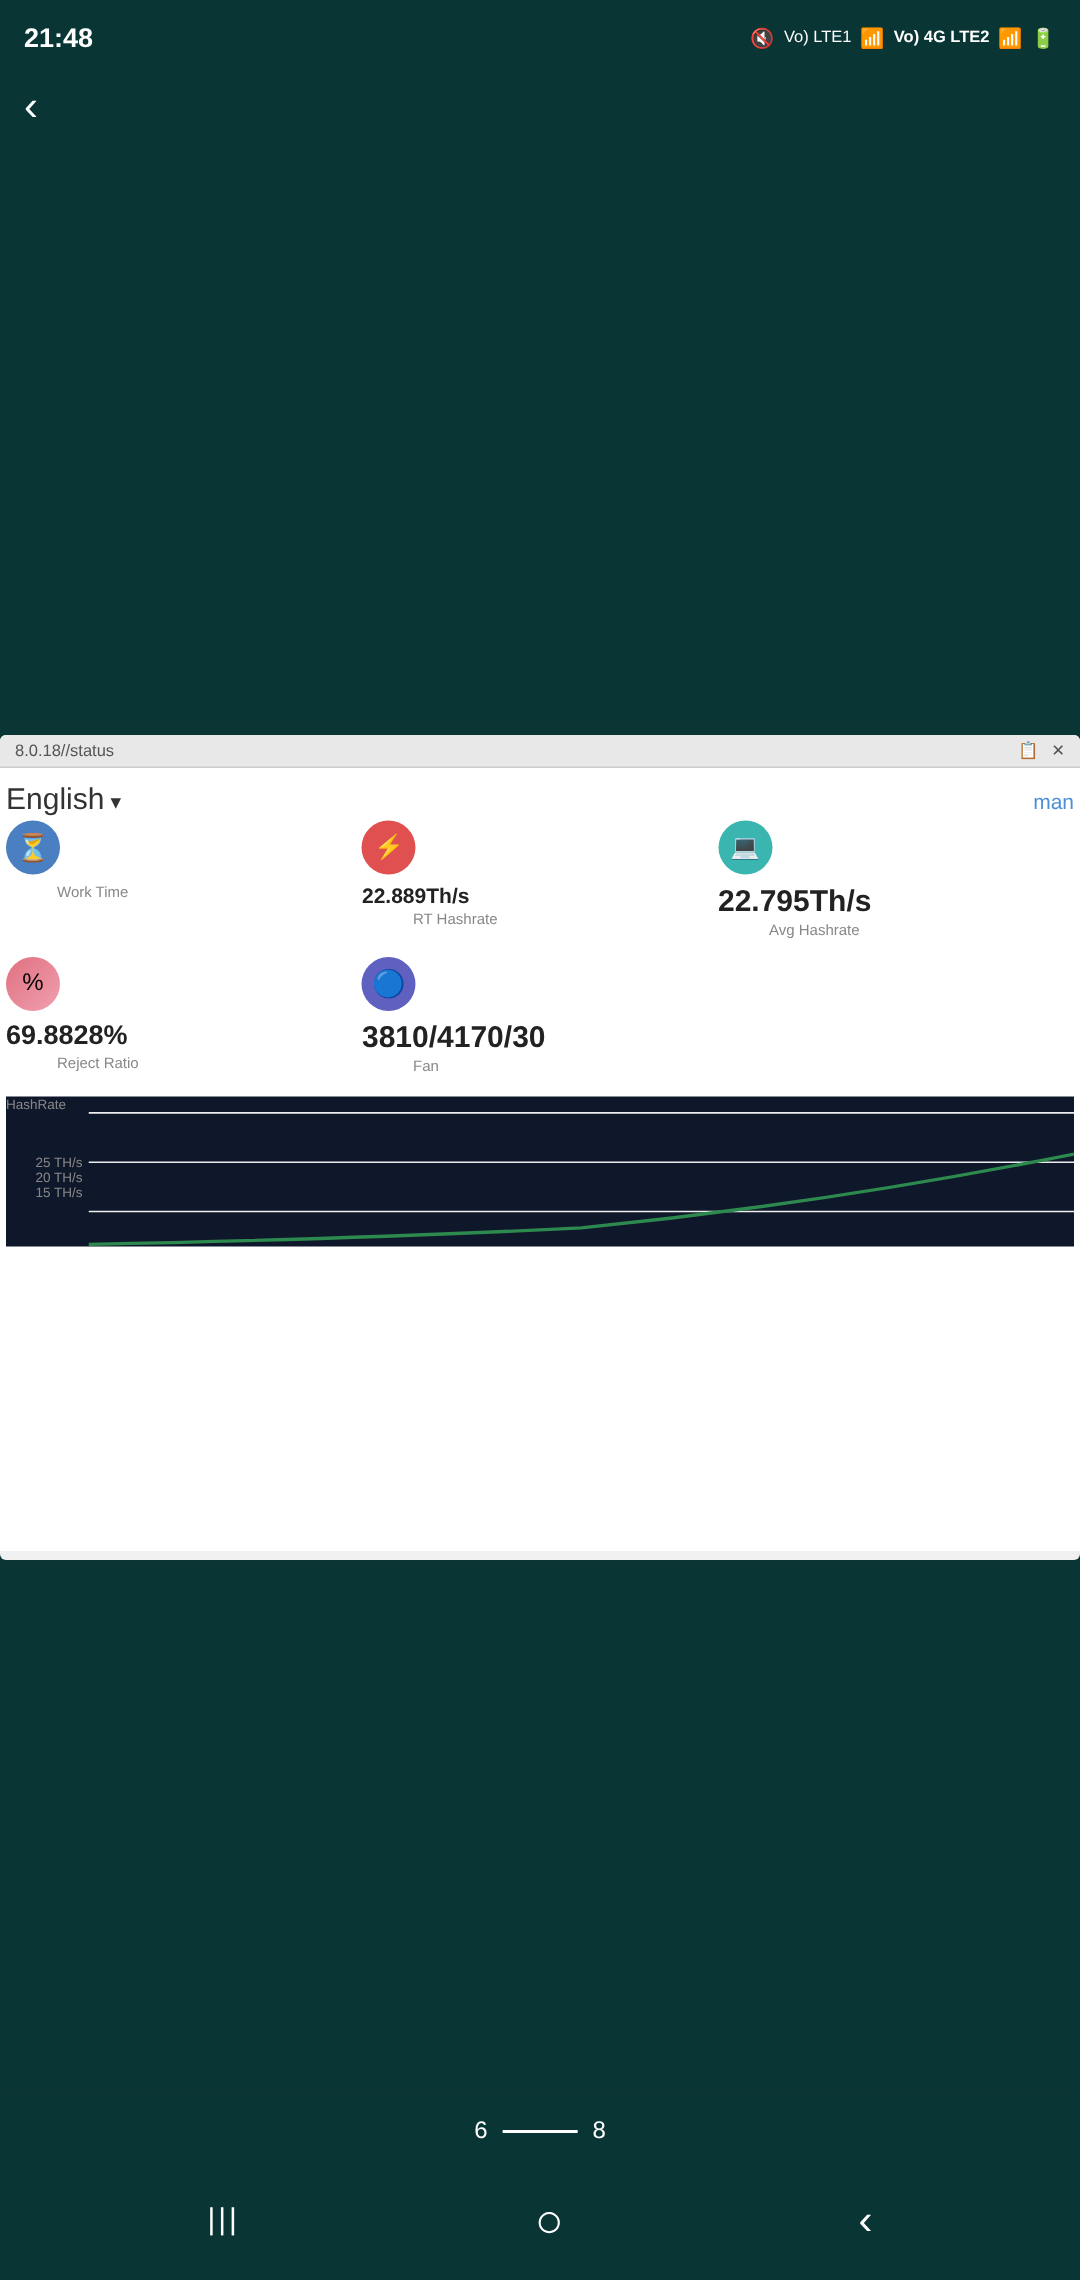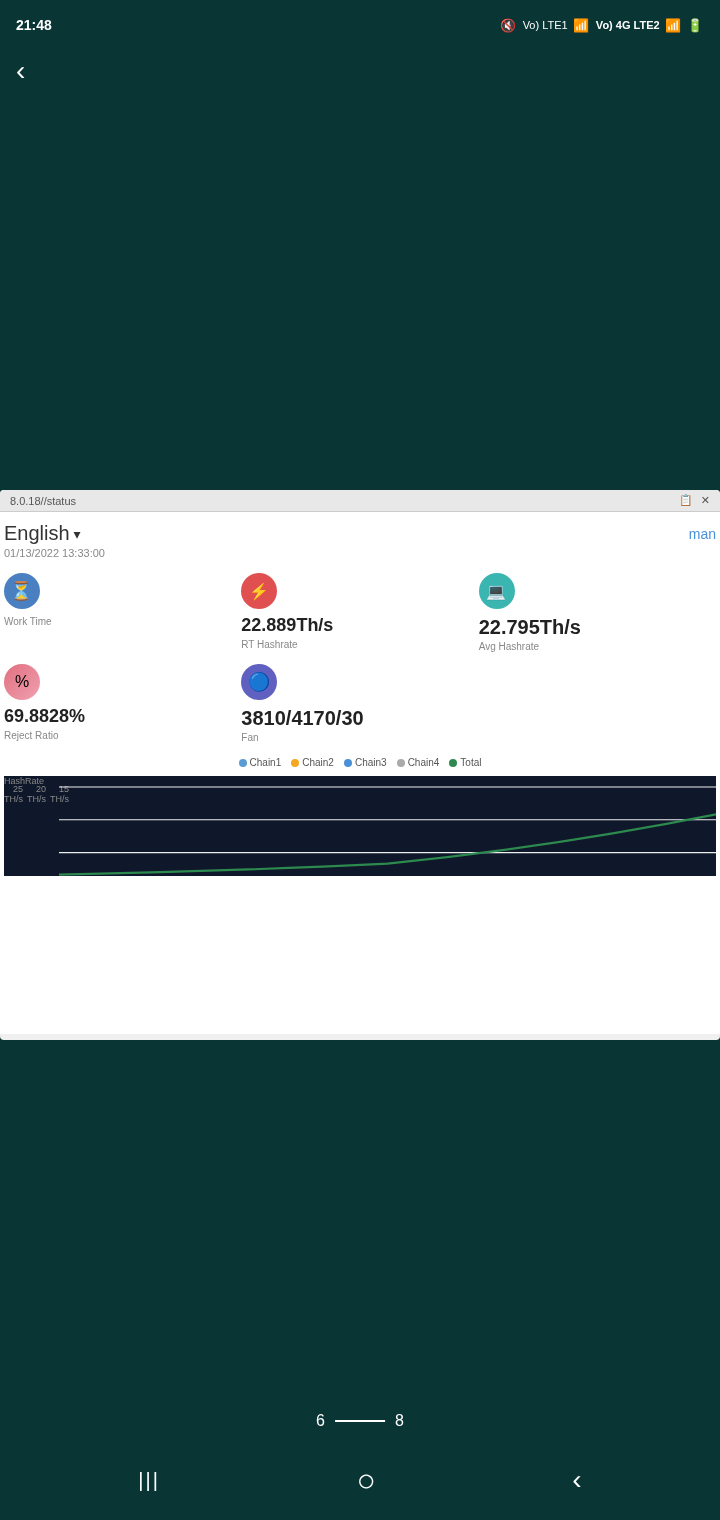--- a/index.html
+++ b/index.html
@@ -22,21 +22,21 @@
       height: 50px;
       background: #0a3535;
       display: flex;
       align-items: center;
       justify-content: space-between;
       padding: 0 16px;
       z-index: 10;
     }
     .status-time {
       color: white;
-      font-size: 14px;
+      font-size: 18px;
       font-weight: bold;
     }
     .status-icons {
       display: flex;
       align-items: center;
       gap: 6px;
     }
     .status-icon {
       color: white;
       font-size: 13px;
@@ -155,20 +155,21 @@
       line-height: 1.1;
     }
     .stat-value-lg {
       font-size: 20px;
       font-weight: bold;
       color: #222;
     }
     .stat-label {
       font-size: 10px;
       color: #888;
+      margin-left: 34px;
     }
 
     
     .legend {
       display: flex;
       align-items: center;
       justify-content: center;
       gap: 10px;
       margin-bottom: 8px;
     }
@@ -191,22 +192,22 @@
       height: 100px;
       background: #0f172a;
     }
     .chart-y-labels {
       position: absolute;
       left: 0;
       top: 0;
       bottom: 0;
       width: 55px;
       display: flex;
-      flex-direction: row;
-      justify-content: flex-start;
+      flex-direction: column;
+      justify-content: center;
       padding: 0;
     }
     .chart-y-label {
       font-size: 9px;
       color: #888;
       text-align: right;
       padding-right: 4px;
     }
 
     .chart-svg {
@@ -307,32 +308,31 @@
   <div class="miner-page">
 
     <div class="page-header">
       <div class="language-selector">
         <span>English</span>
         <span class="lang-arrow">▾</span>
       </div>
       <div class="manage-link">man</div>
     </div>
 
-    <div class="timestamp">01/13/2022 13:33:00</div>
 
     <div class="stats-grid">
 
       <div class="stat-item">
         <div class="stat-icon icon-blue">⏳</div>
         <div class="stat-label">Work Time</div>
       </div>
 
       <div class="stat-item">
         <div class="stat-icon icon-red" style="font-size:16px;">⚡</div>
-        <div class="stat-value" style="font-size:18px;">22.889Th/s</div>
+        <div class="stat-value" style="font-size:14px;">22.889Th/s</div>
         <div class="stat-label">RT Hashrate</div>
       </div>
 
       <div class="stat-item">
         <div class="stat-icon icon-teal" style="font-size:16px;">💻</div>
         <div class="stat-value" style="font-size:20px;">22.795Th/s</div>
         <div class="stat-label">Avg Hashrate</div>
       </div>
 
       <div class="stat-item">
@@ -341,42 +341,20 @@
         <div class="stat-label">Reject Ratio</div>
       </div>
 
       <div class="stat-item">
         <div class="stat-icon icon-purple" style="font-size:18px;">🔵</div>
         <div class="stat-value stat-value-lg">3810/4170/30</div>
         <div class="stat-label">Fan</div>
       </div>
     </div>
 
-    <div class="legend">
-      <div class="legend-item">
-        <div class="legend-dot" style="background:#5b9bd5;"></div>
-        <span>Chain1</span>
-      </div>
-      <div class="legend-item">
-        <div class="legend-dot" style="background:#f5a623;"></div>
-        <span>Chain2</span>
-      </div>
-      <div class="legend-item">
-        <div class="legend-dot" style="background:#4a90d9;"></div>
-        <span>Chain3</span>
-      </div>
-      <div class="legend-item">
-        <div class="legend-dot" style="background:#aaa;"></div>
-        <span>Chain4</span>
-      </div>
-      <div class="legend-item">
-        <div class="legend-dot" style="background:#2d8a4e;"></div>
-        <span>Total</span>
-      </div>
-    </div>
 
     <div class="chart-area">
       <div style="position:absolute;left:0;top:0;font-size:9px;color:#888;line-height:1.2;">
         <div>HashRate</div>
       </div>
       <div class="chart-y-labels" style="top:8px;">
         <span class="chart-y-label">25 TH/s</span>
         <span class="chart-y-label">20 TH/s</span>
         <span class="chart-y-label">15 TH/s</span>
       </div>

